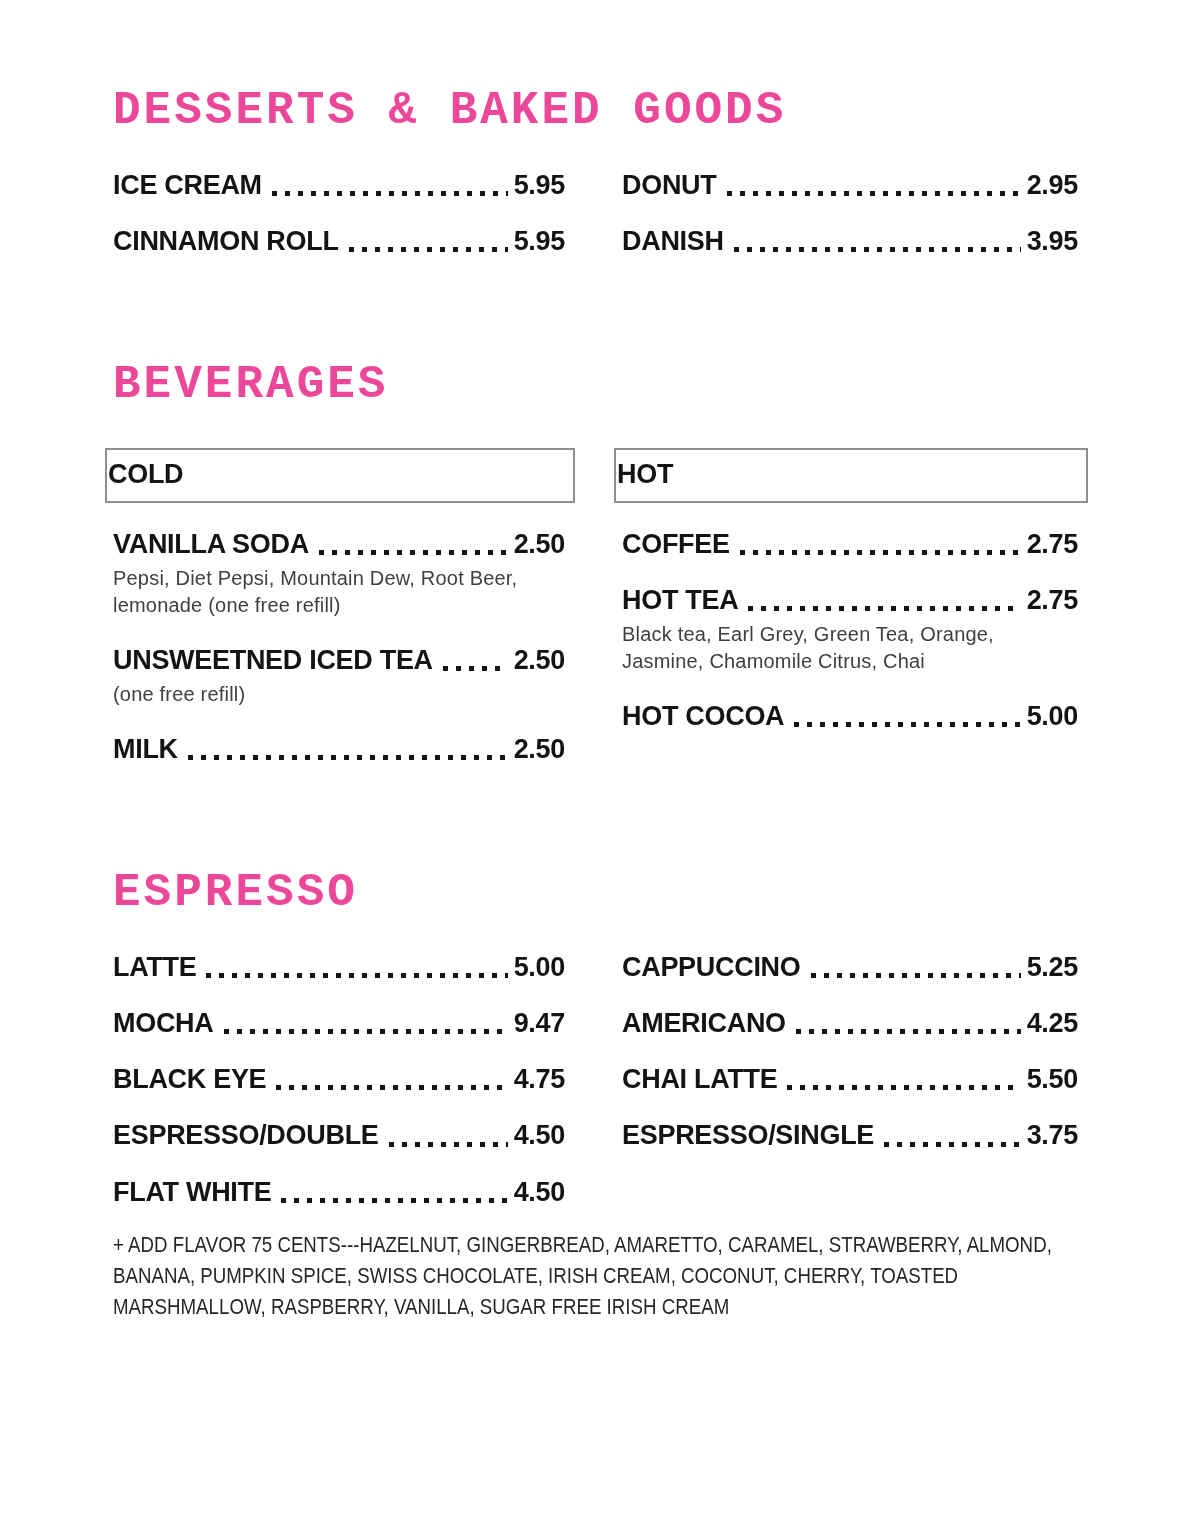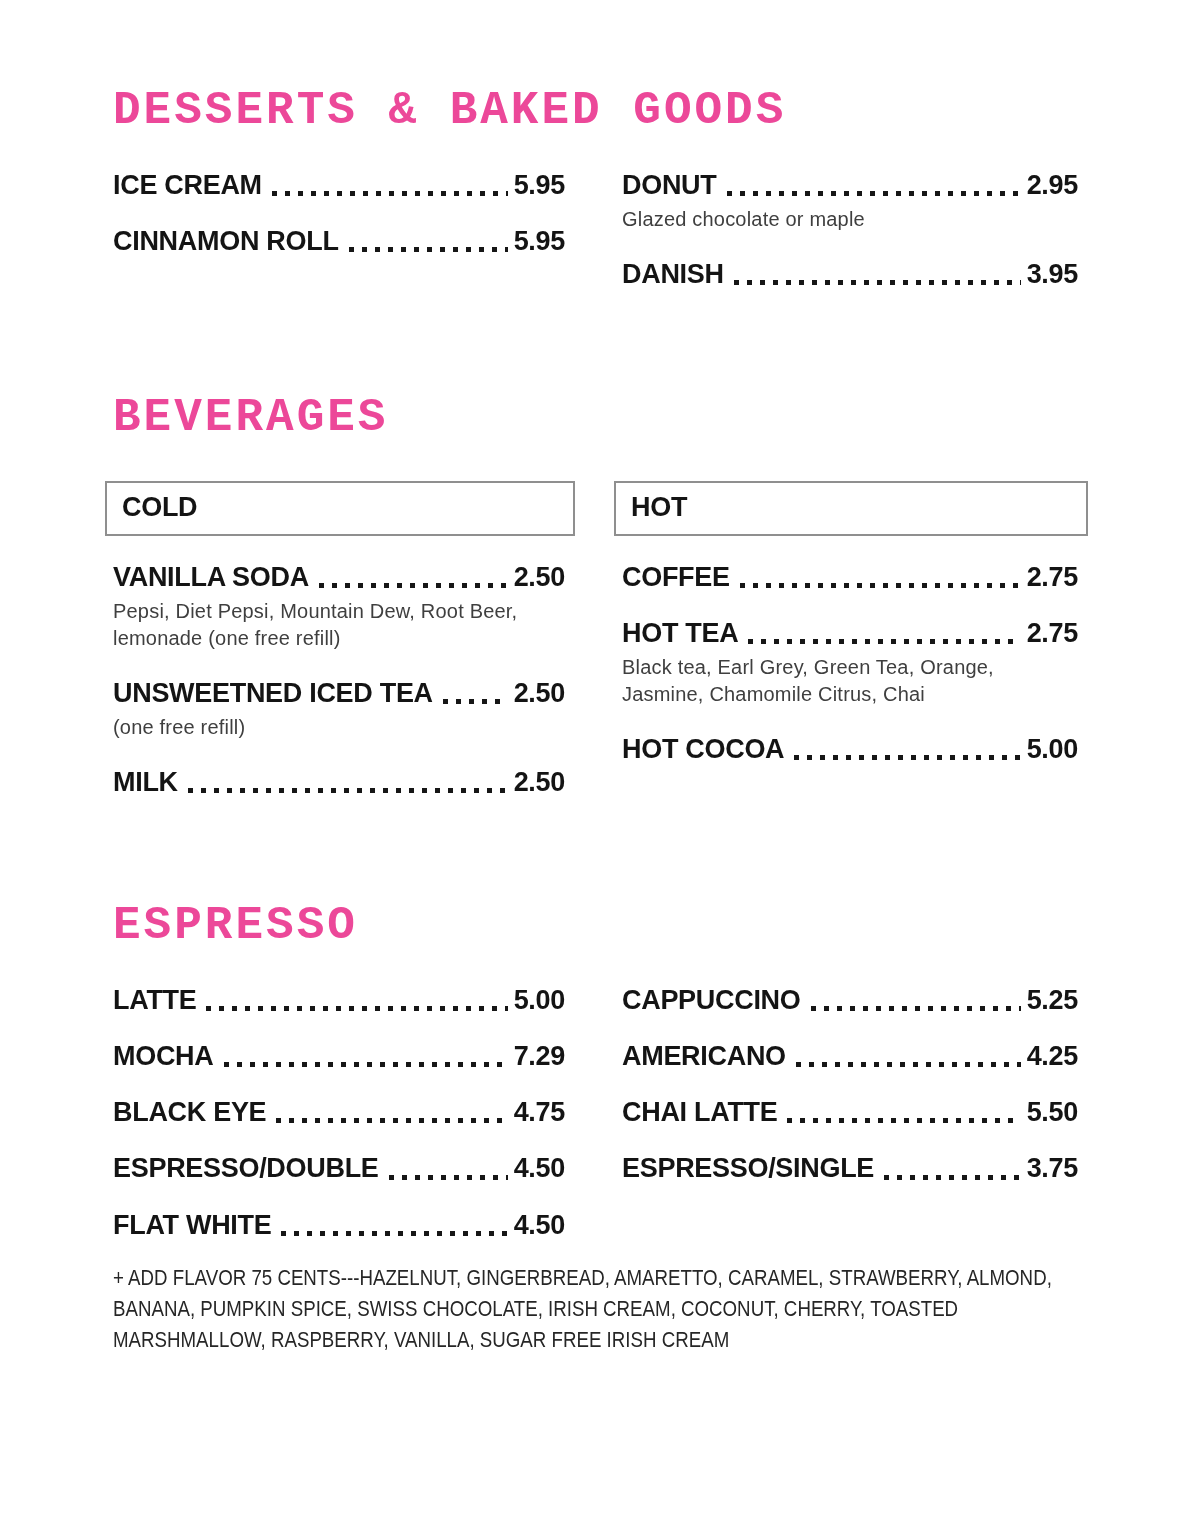--- a/index.html
+++ b/index.html
@@ -50,21 +50,21 @@
     font-size:20px;
     color:#3f3f3f;
     letter-spacing:0.2px;
     line-height:1.35;
     margin-top:6px;
     max-width:440px;
   }
 
   .catbox {
     border:2px solid #8f8f8f;
-    padding:9px 15px 11px;
+    padding:9px 1px 11px;
     margin:30px -10px 0 -8px;
     background:#ffffff;
   }
   .catlabel {
     font-weight:700;
     font-size:27px;
     letter-spacing:-0.3px;
     color:#141414;
   }
 
@@ -97,21 +97,20 @@
           <span class="leader"></span>
           <span class="iprice">5.95</span>
         </div>
       </div>
       <div>
         <div class="menu-item">
           <span class="iname">DONUT</span>
           <span class="leader"></span>
           <span class="iprice">2.95</span>
         </div>
-        <div class="idesc">Glazed chocolate or maple</div>
         <div class="menu-item">
           <span class="iname">DANISH</span>
           <span class="leader"></span>
           <span class="iprice">3.95</span>
         </div>
       </div>
     </div>
   </section>
 
   <section class="gap-lg">
@@ -168,21 +167,21 @@
     <div class="cols">
       <div>
         <div class="menu-item">
           <span class="iname">LATTE</span>
           <span class="leader"></span>
           <span class="iprice">5.00</span>
         </div>
         <div class="menu-item">
           <span class="iname">MOCHA</span>
           <span class="leader"></span>
-          <span class="iprice">7.29</span>
+          <span class="iprice">9.47</span>
         </div>
         <div class="menu-item">
           <span class="iname">BLACK EYE</span>
           <span class="leader"></span>
           <span class="iprice">4.75</span>
         </div>
         <div class="menu-item">
           <span class="iname">ESPRESSO/DOUBLE</span>
           <span class="leader"></span>
           <span class="iprice">4.50</span>

